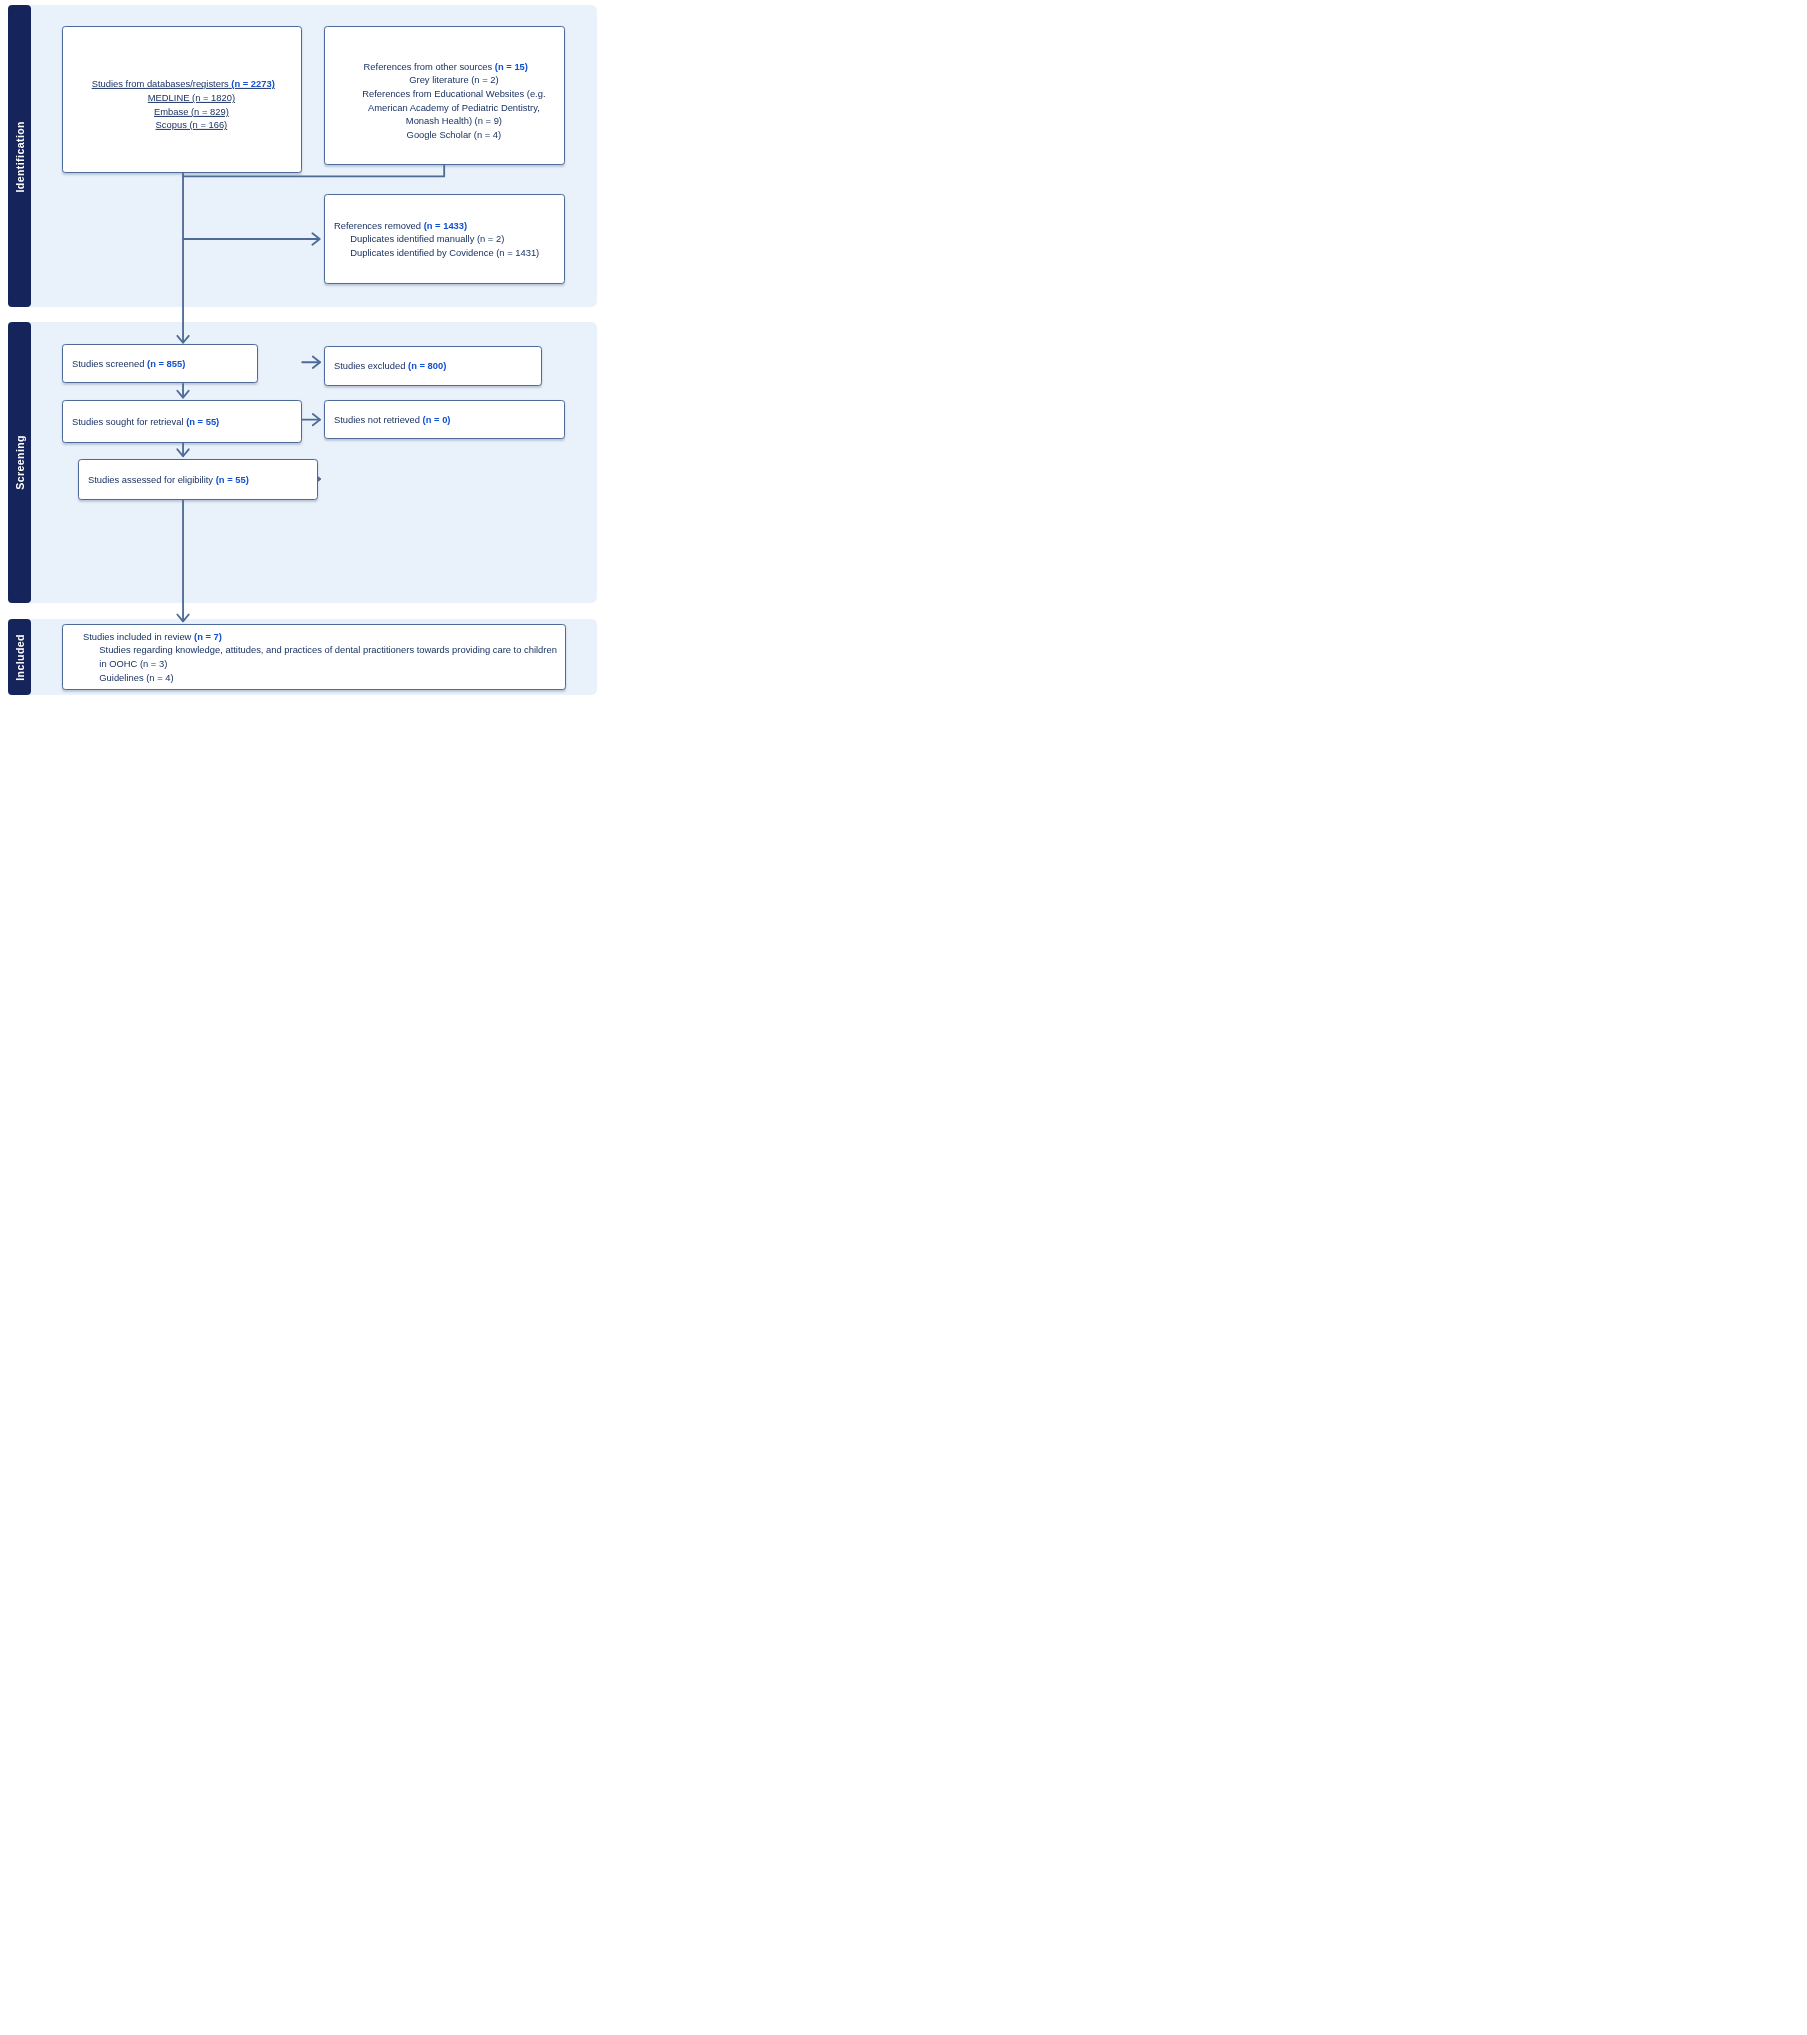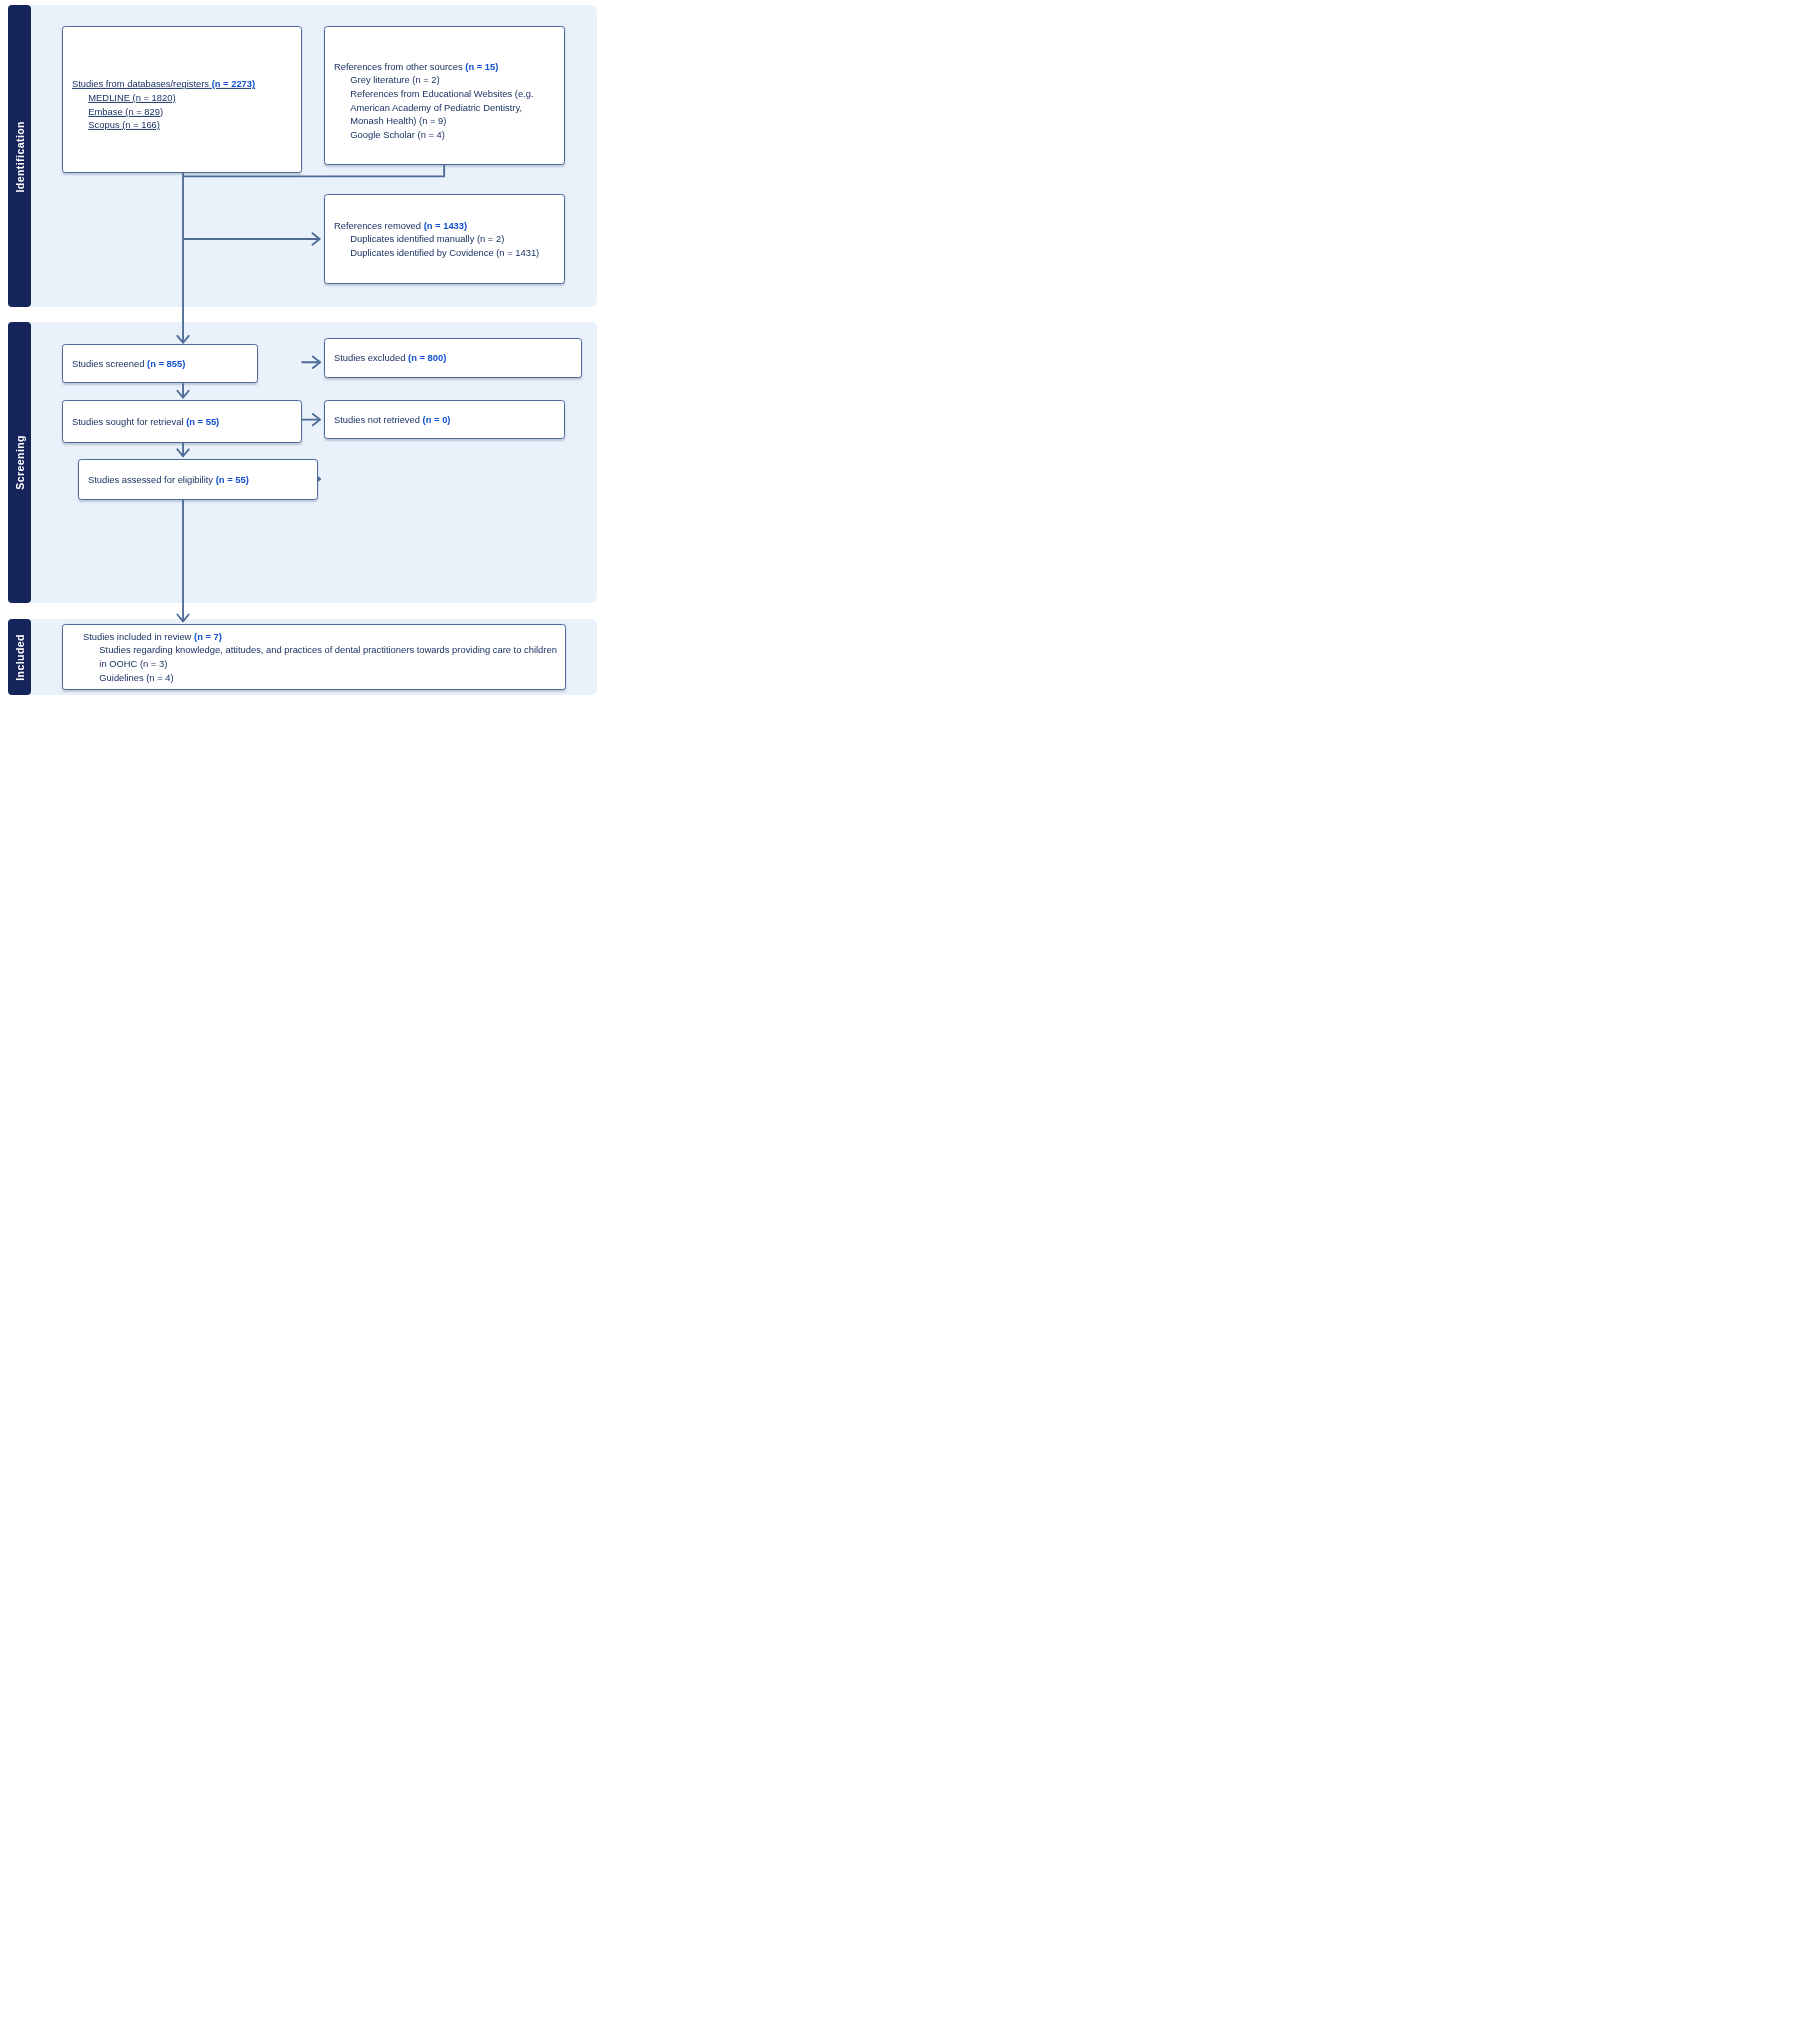--- a/index.html
+++ b/index.html
@@ -26,24 +26,24 @@
     position:absolute;background:#ffffff;border:1.4px solid #4d6b96;border-radius:3.3px;
     box-sizing:border-box;display:flex;flex-direction:column;justify-content:center;
     padding:4.1px 6.5px 4.1px 9px;
     box-shadow:0 1.2px 2px rgba(90,110,140,0.30);
   }
   .box .line{font-size:9.4px;line-height:1.45;}
   .box .sub{margin-left:16.3px;}
   .count{font-weight:700;color:#1150d0;}
   .bA{left:62px;top:26px;width:240px;height:147px;text-decoration:underline;}
   .bB{left:324px;top:26px;width:241px;height:139px;}
-  .bA .content,.bB .content{transform:translateY(4.9px);}
+  .bA .content,.bB .content{transform:translateY(4.9px);text-align:center;}
   .bRemoved{left:324px;top:194px;width:241px;height:90px;}
   .bScreened{left:62px;top:344px;width:196px;height:39px;}
-  .bExcl800{left:324px;top:338px;width:258px;height:40px;}
+  .bExcl800{left:324px;top:346px;width:218px;height:40px;}
   .bSought{left:62px;top:400px;width:240px;height:43px;}
   .bNotRet{left:324px;top:400px;width:241px;height:39px;}
   .bAssessed{left:78px;top:459px;width:240px;height:41px;}
   .bExcl48{left:324px;top:458px;width:241px;height:127px;}
   .bIncluded{left:62px;top:624px;width:504px;height:66px;padding-left:20px;}
   svg.connectors{position:absolute;left:0;top:0;pointer-events:none;}
   svg.connectors *{stroke:#4d6b96;stroke-width:4.5;fill:none;stroke-linecap:round;stroke-linejoin:round;}
 </style>
 </head>
 <body>

